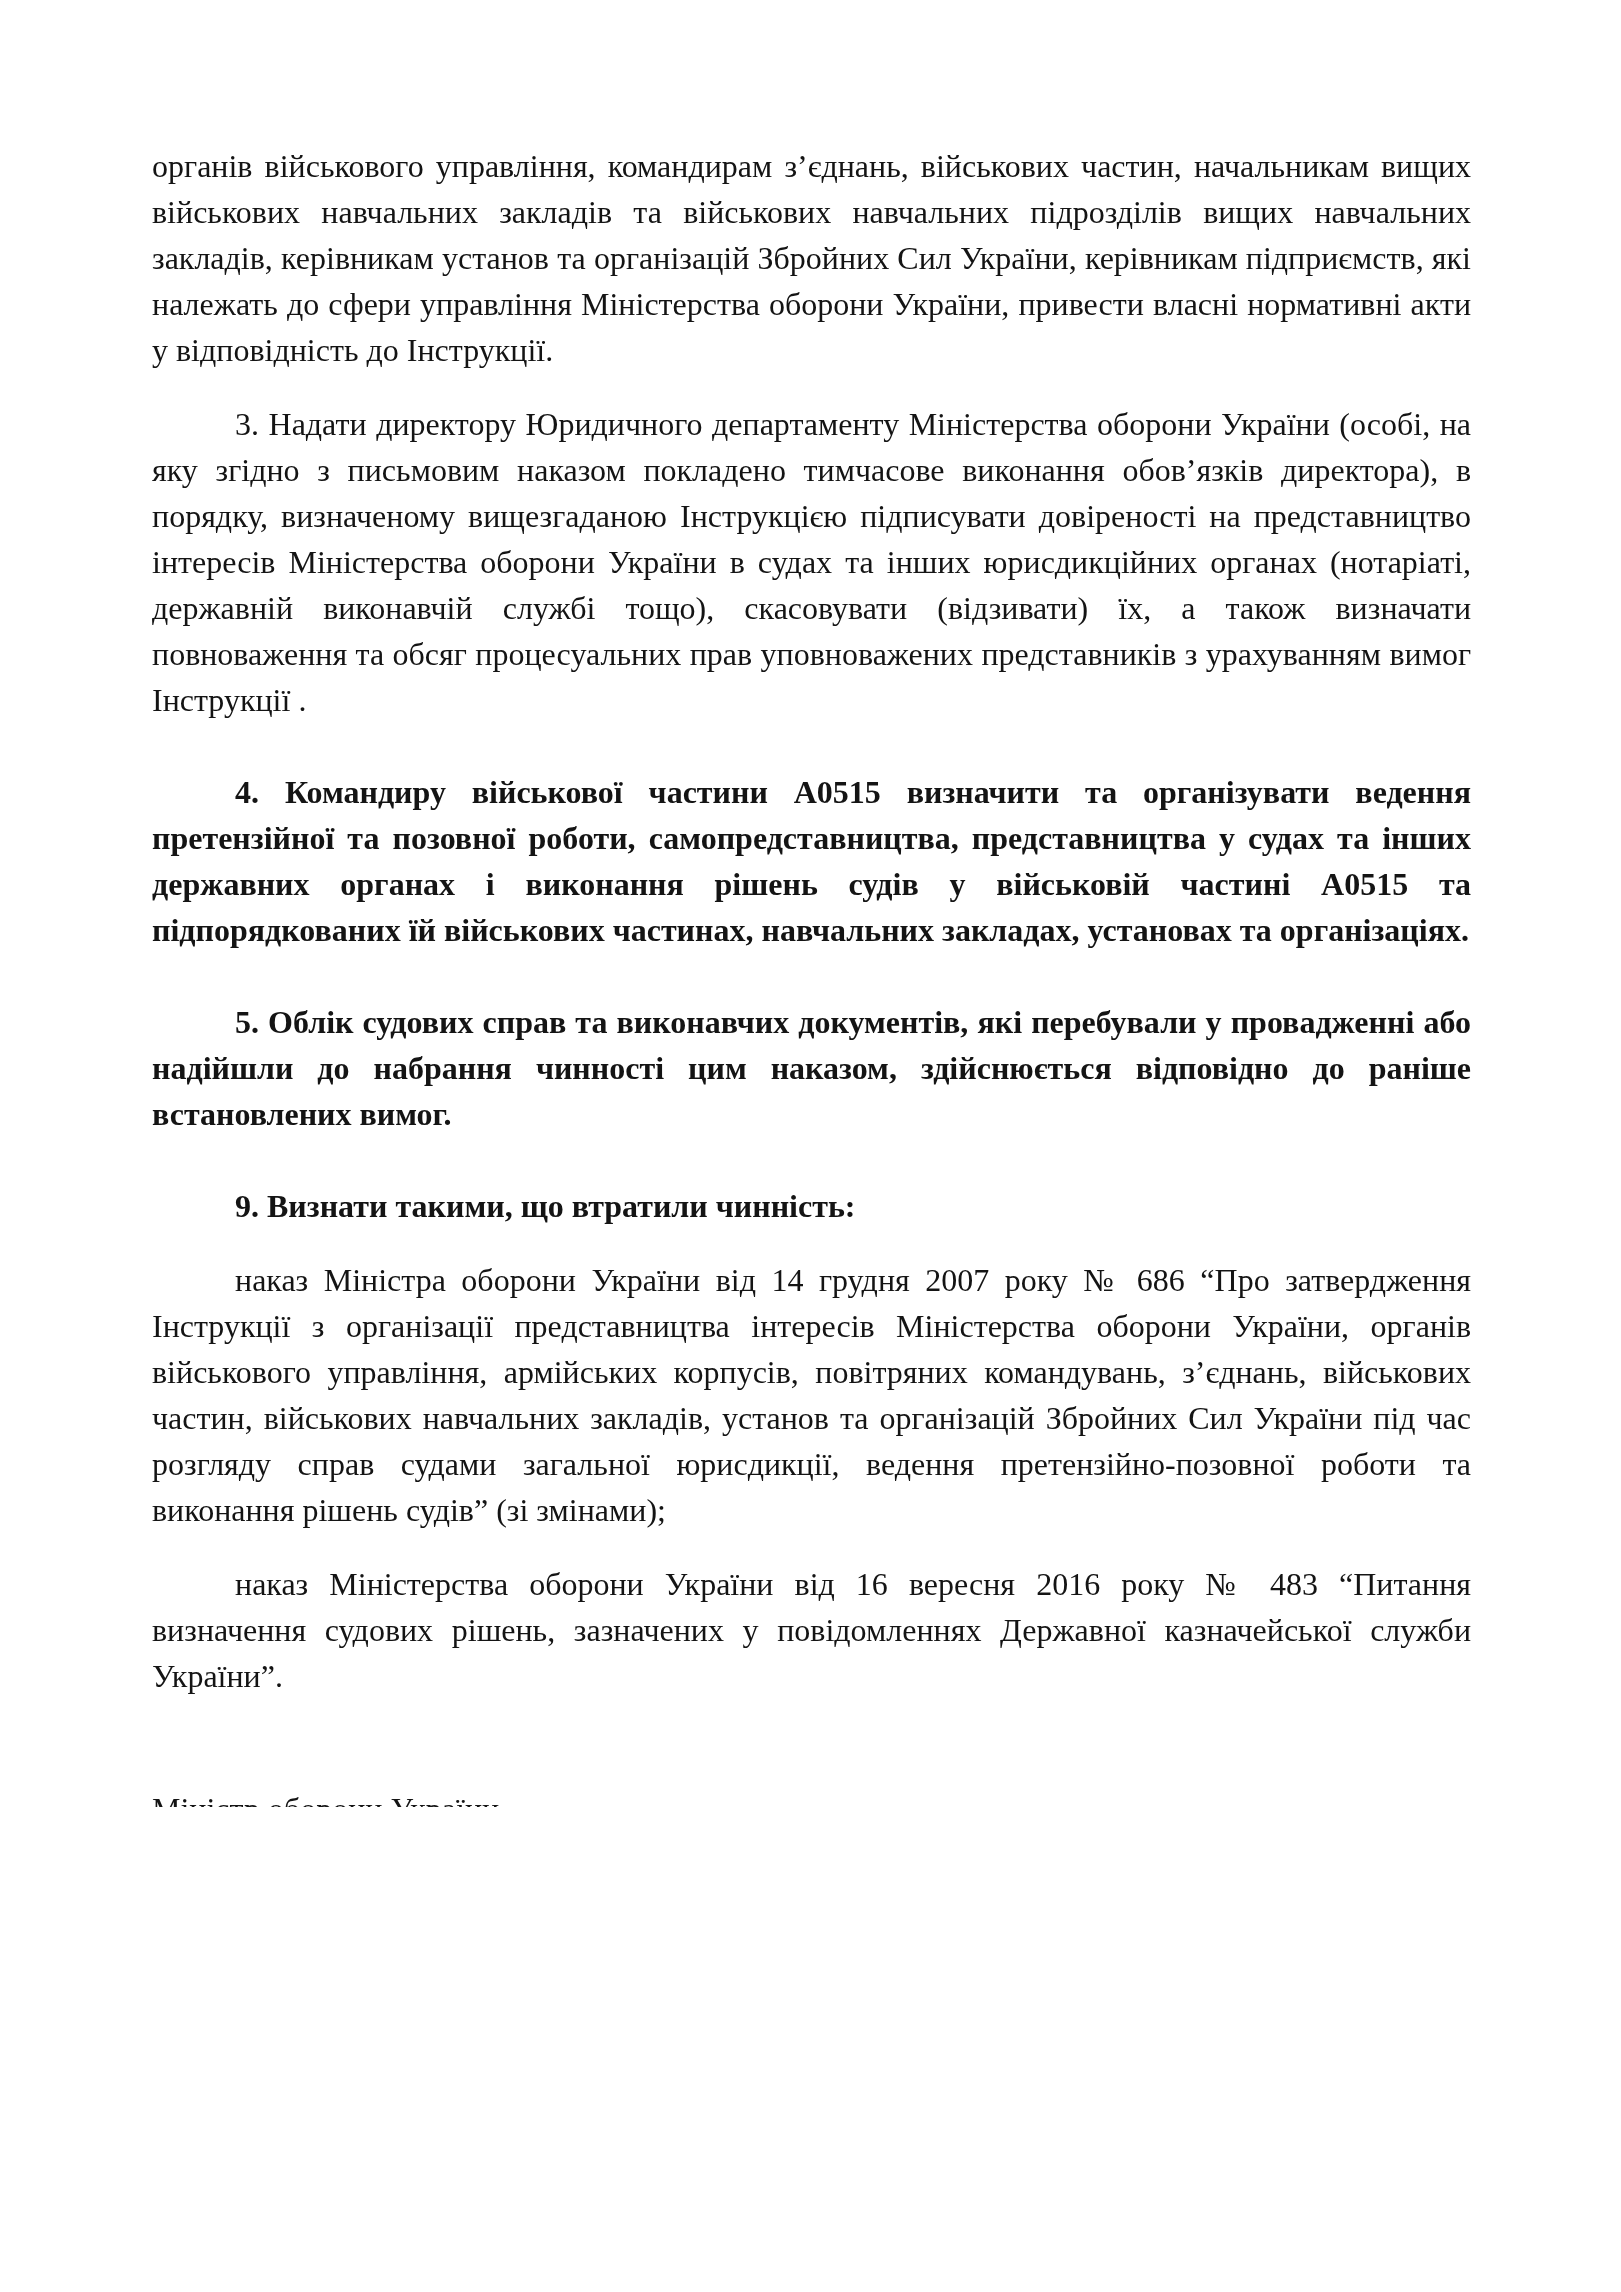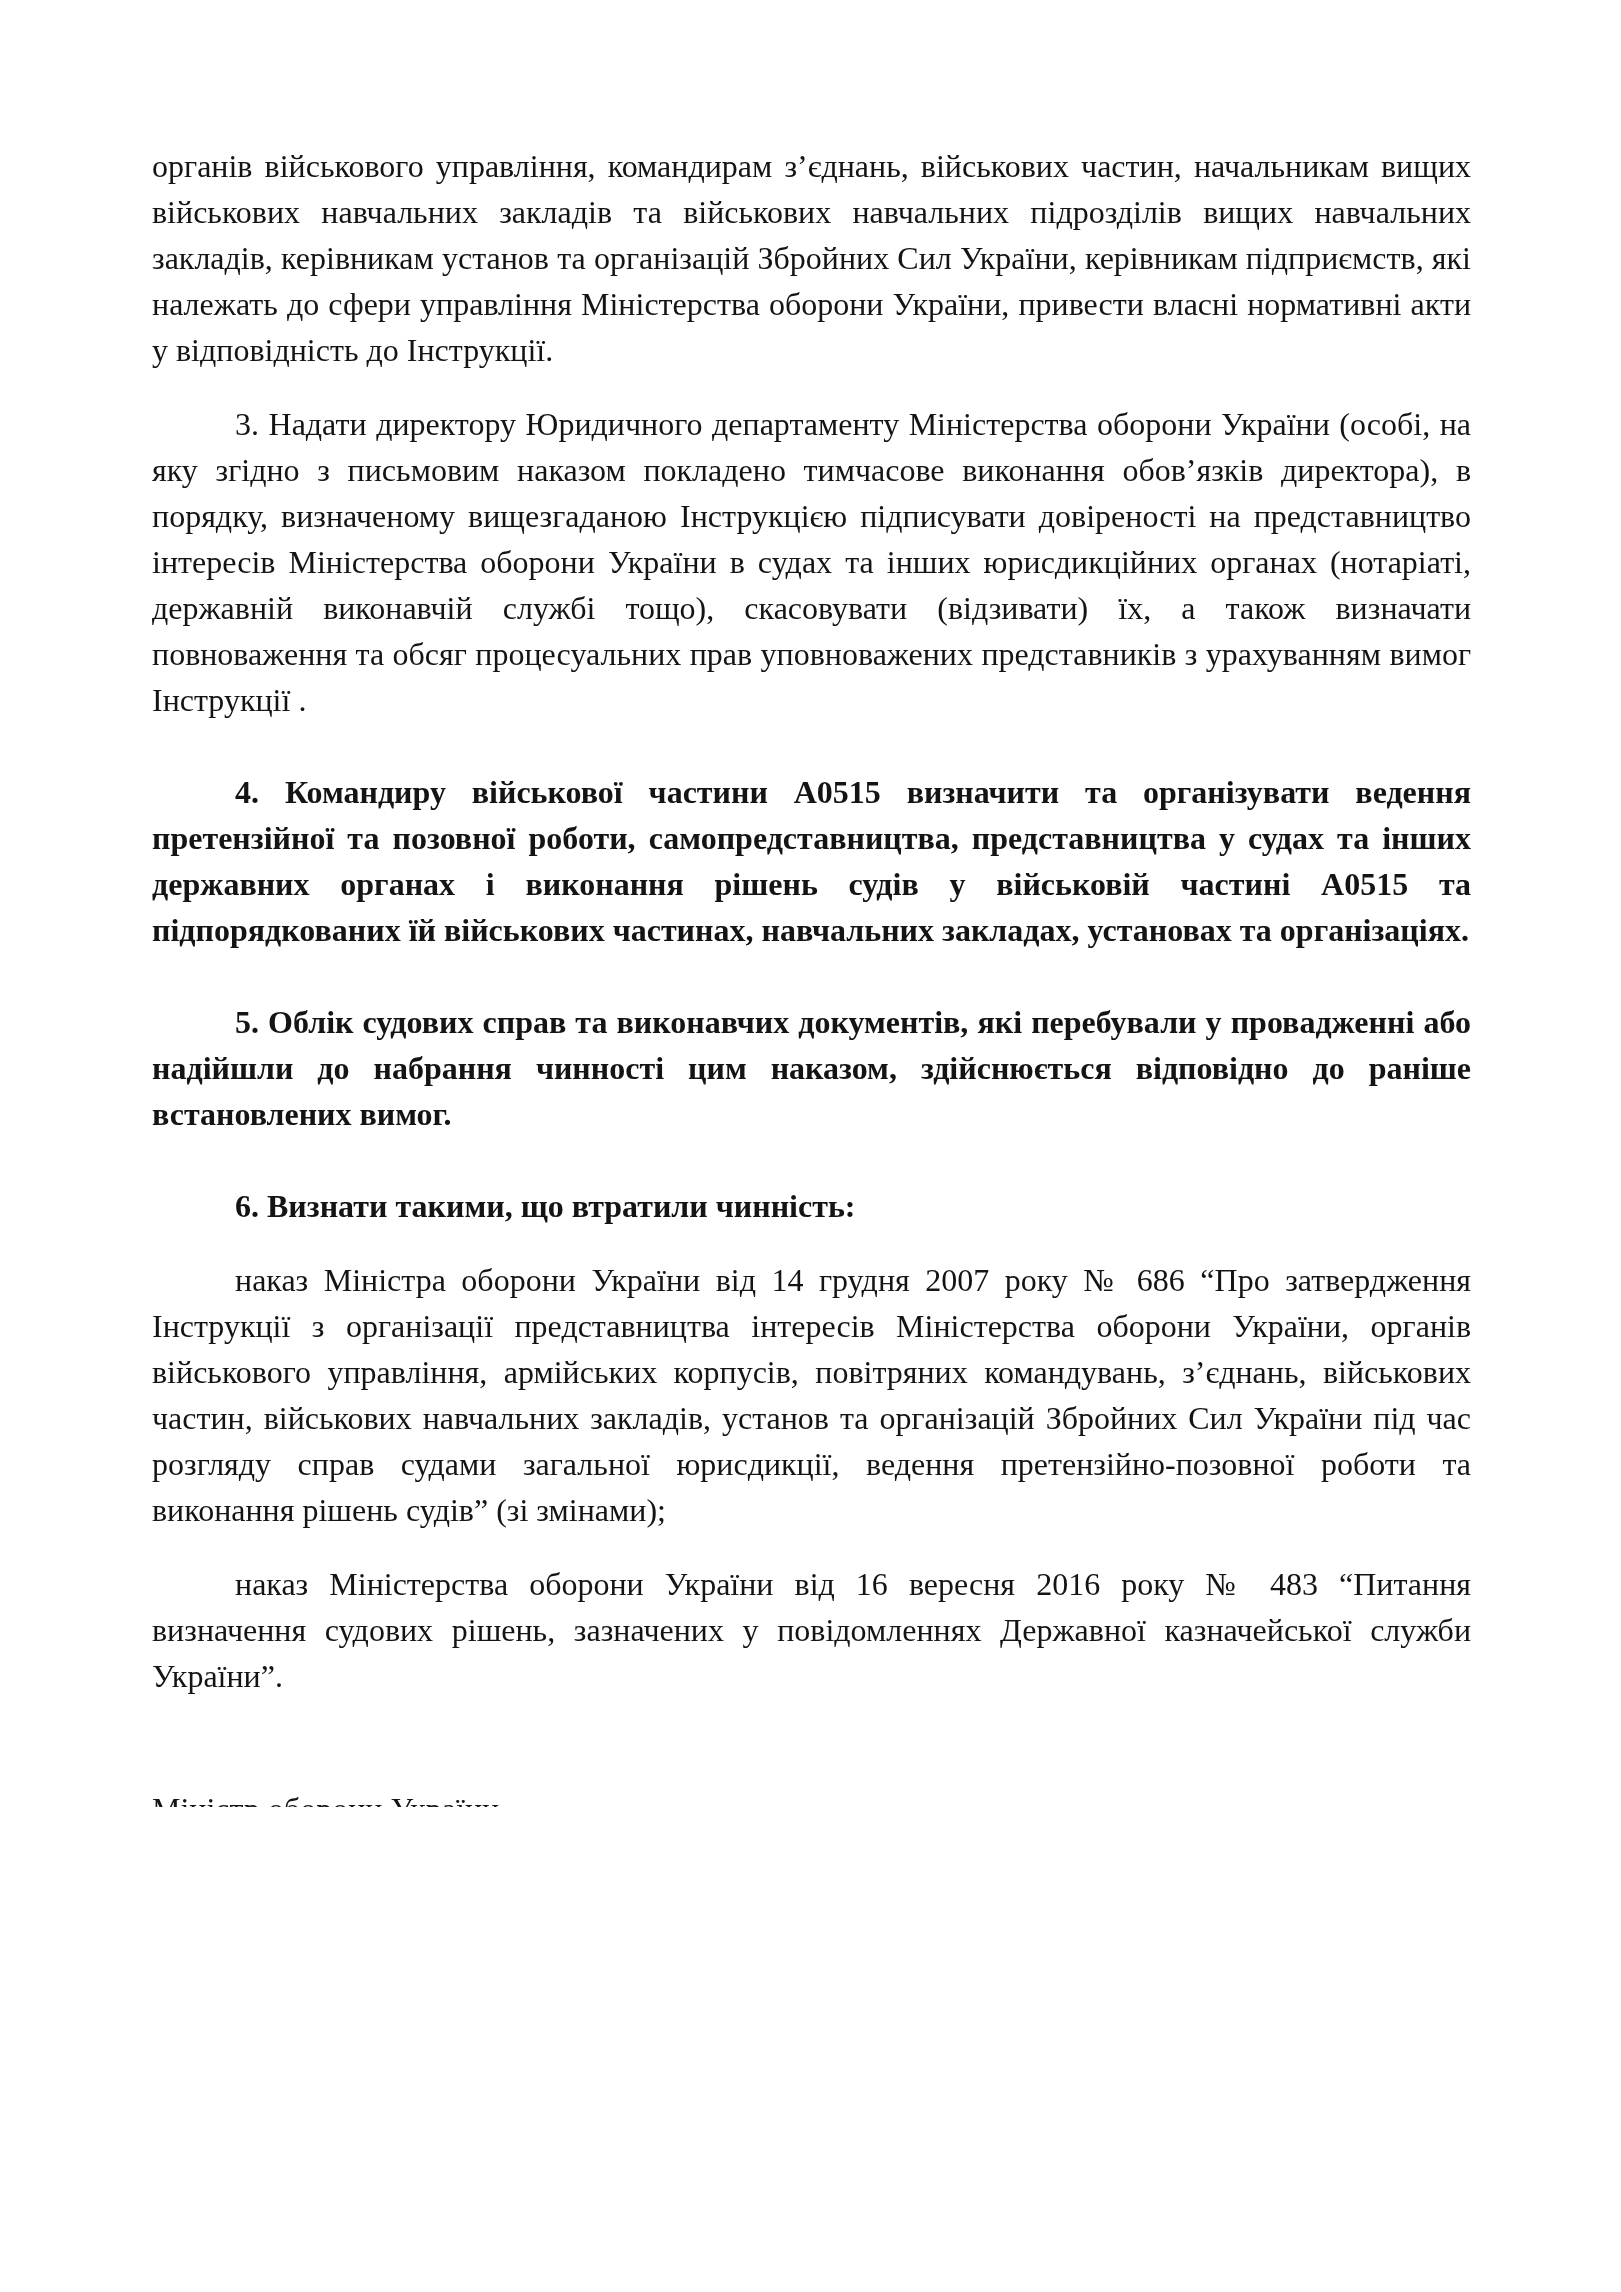--- a/index.html
+++ b/index.html
@@ -84,21 +84,21 @@
 </head>
 <body>
 
 <div class="page">
 
   <div class="content">
     <p class="cont">органів військового управління, командирам з’єднань, військових частин, начальникам вищих військових навчальних закладів та військових навчальних підрозділів вищих навчальних закладів, керівникам установ та організацій Збройних Сил України, керівникам підприємств, які належать до сфери управління Міністерства оборони України, привести власні нормативні акти у відповідність до Інструкції.</p>
     <p class="ind">3. Надати директору Юридичного департаменту Міністерства оборони України (особі, на яку згідно з письмовим наказом покладено тимчасове виконання обов’язків директора), в порядку, визначеному вищезгаданою Інструкцією підписувати довіреності на представництво інтересів Міністерства оборони України в судах та інших юрисдикційних органах (нотаріаті, державній виконавчій службі тощо), скасовувати (відзивати) їх, а також визначати повноваження та обсяг процесуальних прав уповноважених представників з урахуванням вимог Інструкції .</p>
     <p class="ind gap">4. Командиру військової частини А0515 визначити та організувати ведення претензійної та позовної роботи, самопредставництва, представництва у судах та інших державних органах і виконання рішень судів у військовій частині А0515 та підпорядкованих їй військових частинах, навчальних закладах, установах та організаціях.</p>
     <p class="ind gap">5. Облік судових справ та виконавчих документів, які перебували у провадженні або надійшли до набрання чинності цим наказом, здійснюється відповідно до раніше встановлених вимог.</p>
-    <p class="ind gap">6. Визнати такими, що втратили чинність:</p>
+    <p class="ind gap">9. Визнати такими, що втратили чинність:</p>
     <p class="ind">наказ Міністра оборони України від 14 грудня 2007 року № 686 “Про затвердження Інструкції з організації представництва інтересів Міністерства оборони України, органів військового управління, армійських корпусів, повітряних командувань, з’єднань, військових частин, військових навчальних закладів, установ та організацій Збройних Сил України під час розгляду справ судами загальної юрисдикції, ведення претензійно-позовної роботи та виконання рішень судів” (зі змінами);</p>
     <p class="ind">наказ Міністерства оборони України від 16 вересня 2016 року № 483 “Питання визначення судових рішень, зазначених у повідомленнях Державної казначейської служби України”.</p>
 
     <div class="sig-row">
       <div class="sig-left">
         <div>Міністр оборони України</div>
         <div>генерал армії України</div>
       </div>
       <div class="sig-name">С.Т.ПОЛТОРАК</div>
     </div>

